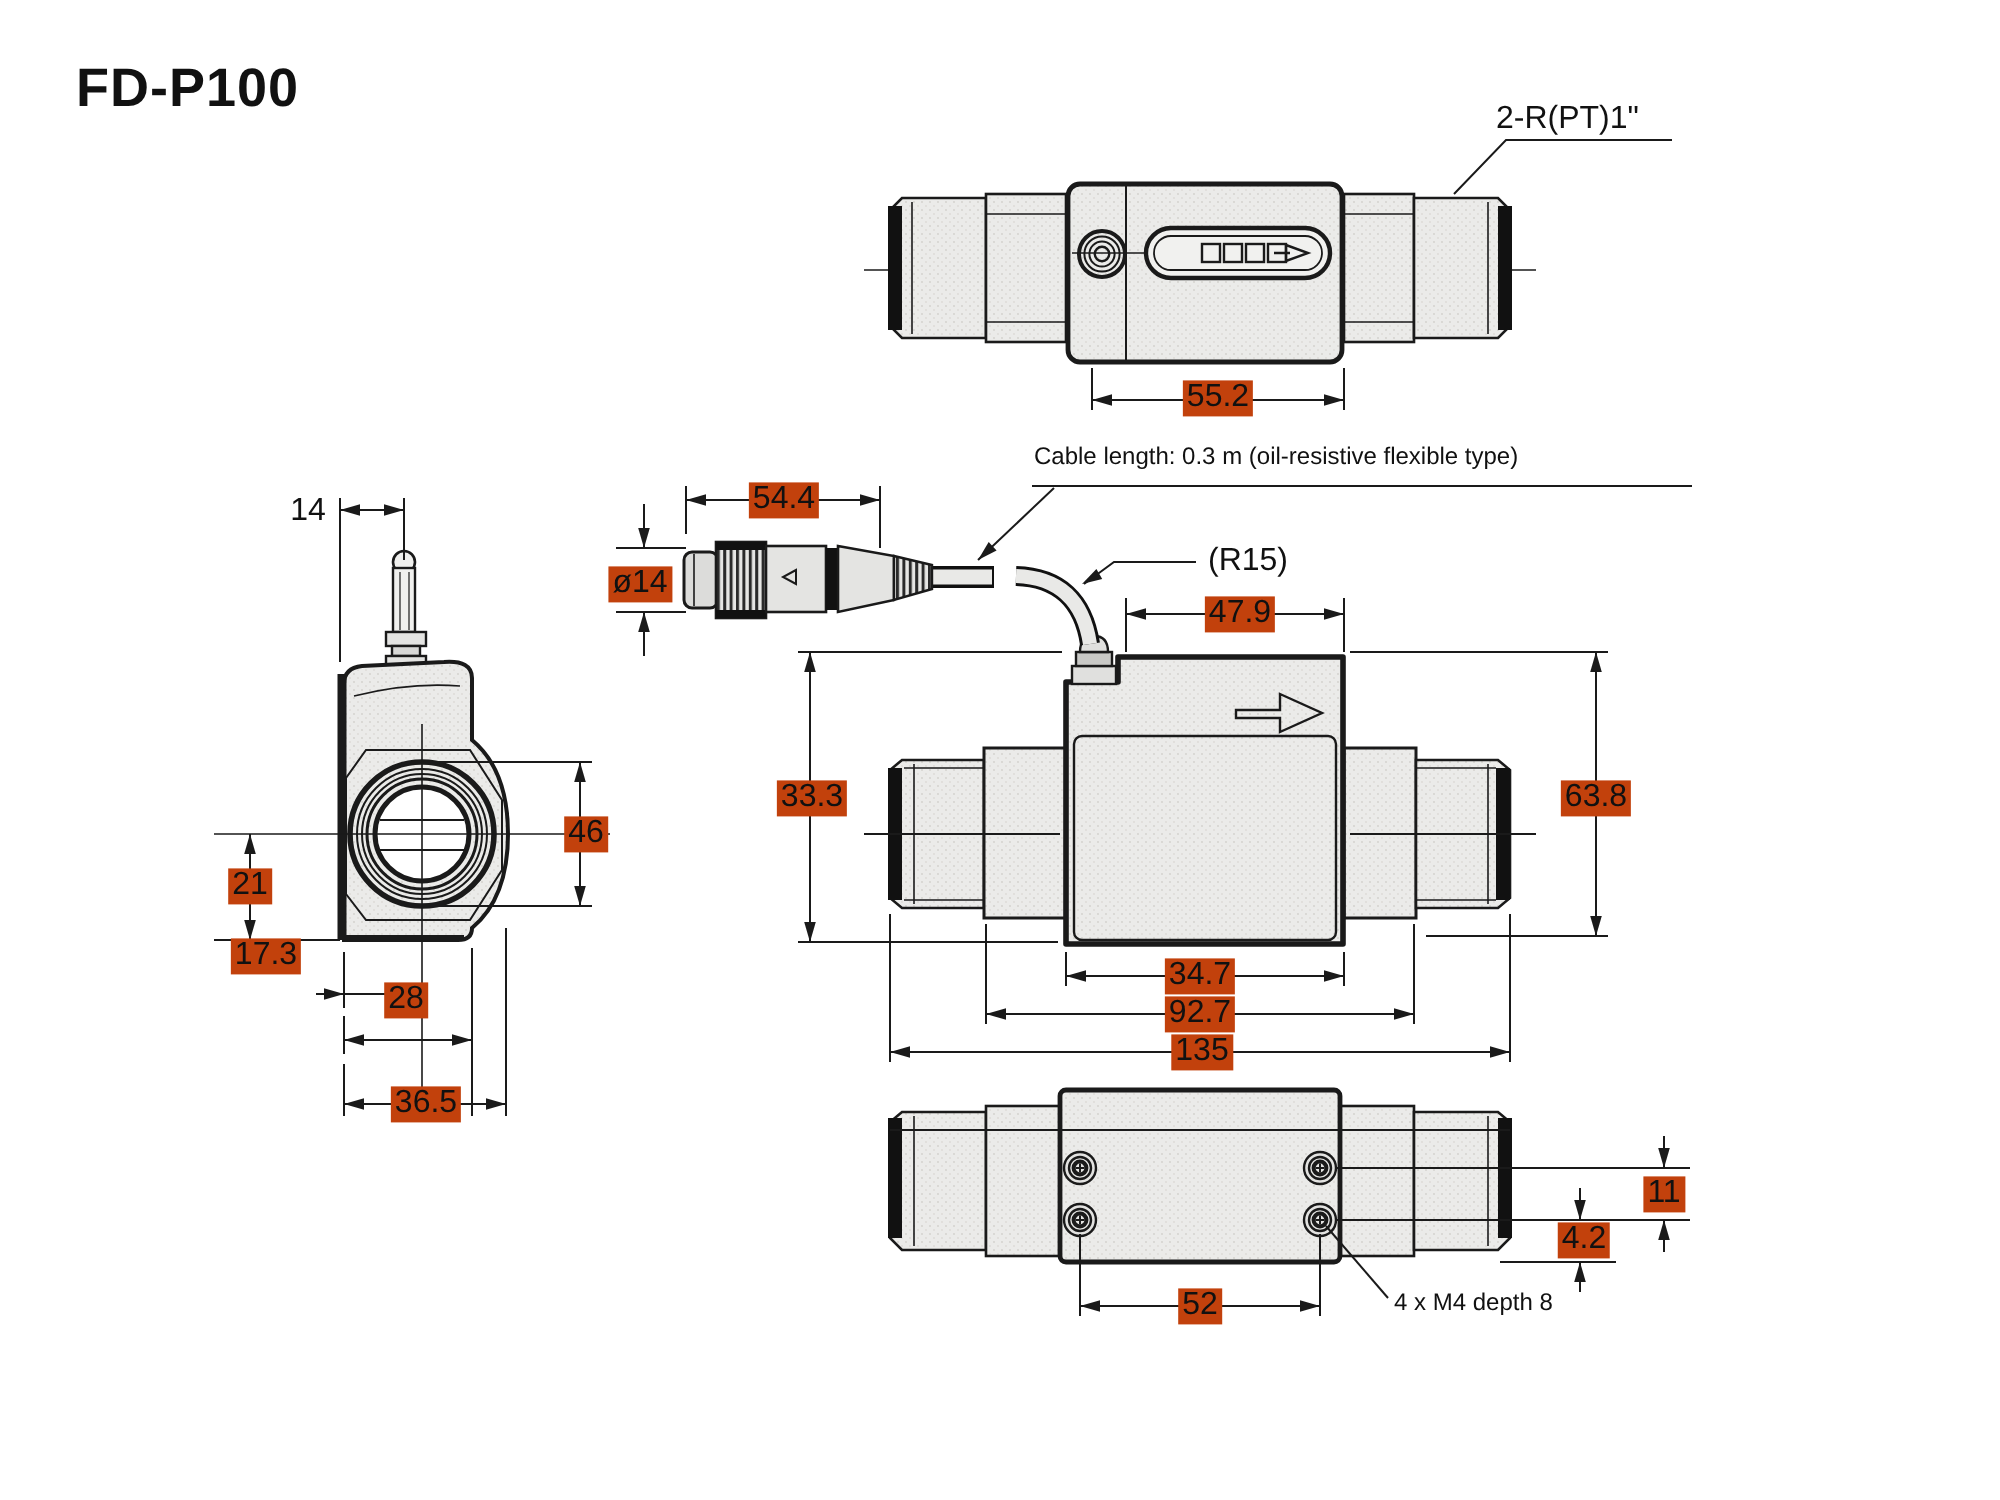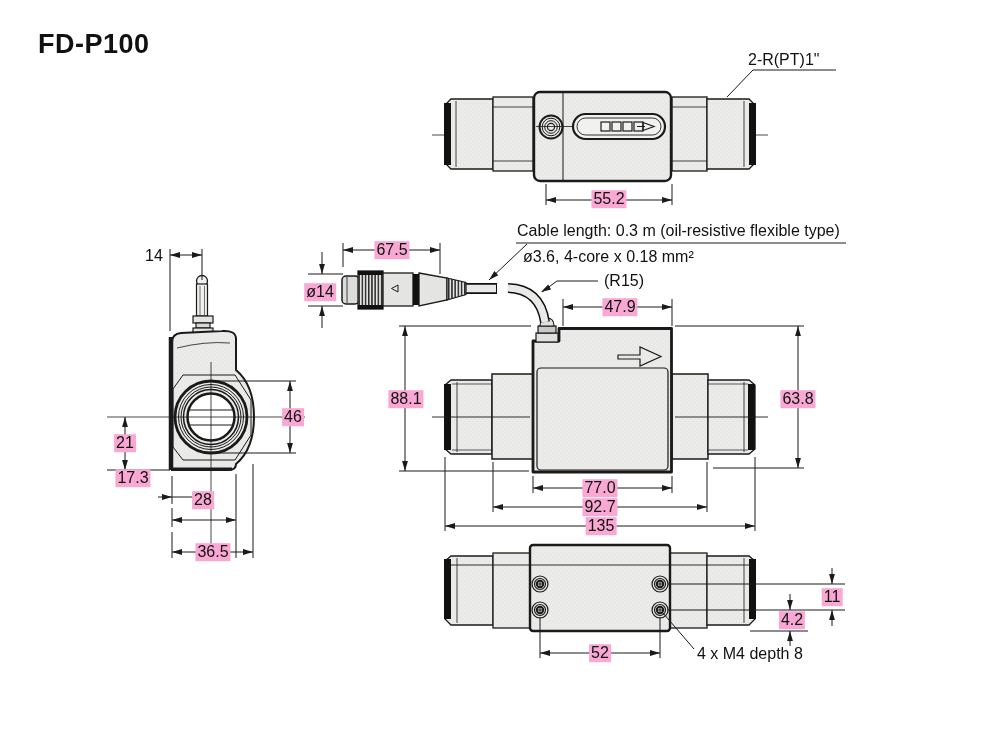--- a/index.html
+++ b/index.html
@@ -1,23 +1,23 @@
 <!DOCTYPE html>
 <html><head>
 <meta charset="utf-8">
 <style>
   html,body{margin:0;padding:0;background:#fff;}
   #stage{position:relative;width:1000px;height:750px;background:#ffffff;overflow:hidden;
          font-family:"Liberation Sans",sans-serif;}
   #drawing{position:absolute;left:0;top:0;}
   .lbl{position:absolute;font-size:16px;color:#111;white-space:nowrap;line-height:1.1;}
   .ctr{transform:translate(-50%,-50%);}
-  .bg{background:#f9a8d4;padding:0 2px;}
+  .bg{background:#c2410c;padding:0 2px;}
   .title{font-weight:bold;font-size:27px;letter-spacing:.5px;}
-  .note{font-size:16px;}
+  .note{font-size:12px;}
 </style>
 </head>
 <body>
 
 <div id="stage">
 
 <svg id="drawing" width="1000" height="750" viewBox="0 0 1000 750">
   <defs>
     <path id="ah" d="M0,0 L-10,-2.9 L-10,2.9 Z" fill="#1a1a1a"></path>
     <pattern id="stip" width="4" height="4" patternUnits="userSpaceOnUse">
@@ -327,39 +327,38 @@
         <use href="#ah" transform="translate(790,631) rotate(-90)"></use>
     <use href="#ah" transform="translate(489,280) rotate(137)"></use>
     <use href="#ah" transform="translate(541,292) rotate(150)"></use>
   </g>
 </svg>
 
 <span class="lbl title" style="left:38px;top:30px">FD-P100</span>
 
 <span class="lbl" style="left:748px;top:51px">2-R(PT)1"</span>
 <span class="lbl note" style="left:517px;top:222px">Cable length: 0.3 m (oil-resistive flexible type)</span>
-<span class="lbl note" style="left:523px;top:248px">ø3.6, 4-core x 0.18 mm²</span>
 <span class="lbl ctr" style="left:624px;top:281px">(R15)</span>
 <span class="lbl note" style="left:697px;top:645px">4 x M4 depth 8</span>
 
 <span class="lbl ctr bg" style="left:609px;top:199px">55.2</span>
 
 <span class="lbl ctr" style="left:154px;top:256px">14</span>
 <span class="lbl ctr bg" style="left:293px;top:417px">46</span>
 <span class="lbl ctr bg" style="left:125px;top:443px">21</span>
 <span class="lbl ctr bg" style="left:133px;top:478px">17.3</span>
 <span class="lbl ctr bg" style="left:203px;top:500px">28</span>
 <span class="lbl ctr bg" style="left:213px;top:552px">36.5</span>
 
-<span class="lbl ctr bg" style="left:392px;top:250px">67.5</span>
+<span class="lbl ctr bg" style="left:392px;top:250px">54.4</span>
 <span class="lbl ctr bg" style="left:320px;top:292px">ø14</span>
 <span class="lbl ctr bg" style="left:620px;top:307px">47.9</span>
-<span class="lbl ctr bg" style="left:406px;top:399px">88.1</span>
+<span class="lbl ctr bg" style="left:406px;top:399px">33.3</span>
 <span class="lbl ctr bg" style="left:798px;top:399px">63.8</span>
-<span class="lbl ctr bg" style="left:600px;top:488px">77.0</span>
+<span class="lbl ctr bg" style="left:600px;top:488px">34.7</span>
 <span class="lbl ctr bg" style="left:600px;top:507px">92.7</span>
 <span class="lbl ctr bg" style="left:601px;top:526px">135</span>
 
 <span class="lbl ctr bg" style="left:600px;top:653px">52</span>
 <span class="lbl ctr bg" style="left:832px;top:597px">11</span>
 <span class="lbl ctr bg" style="left:792px;top:620px">4.2</span>
 
 </div>
 
 </body></html>

